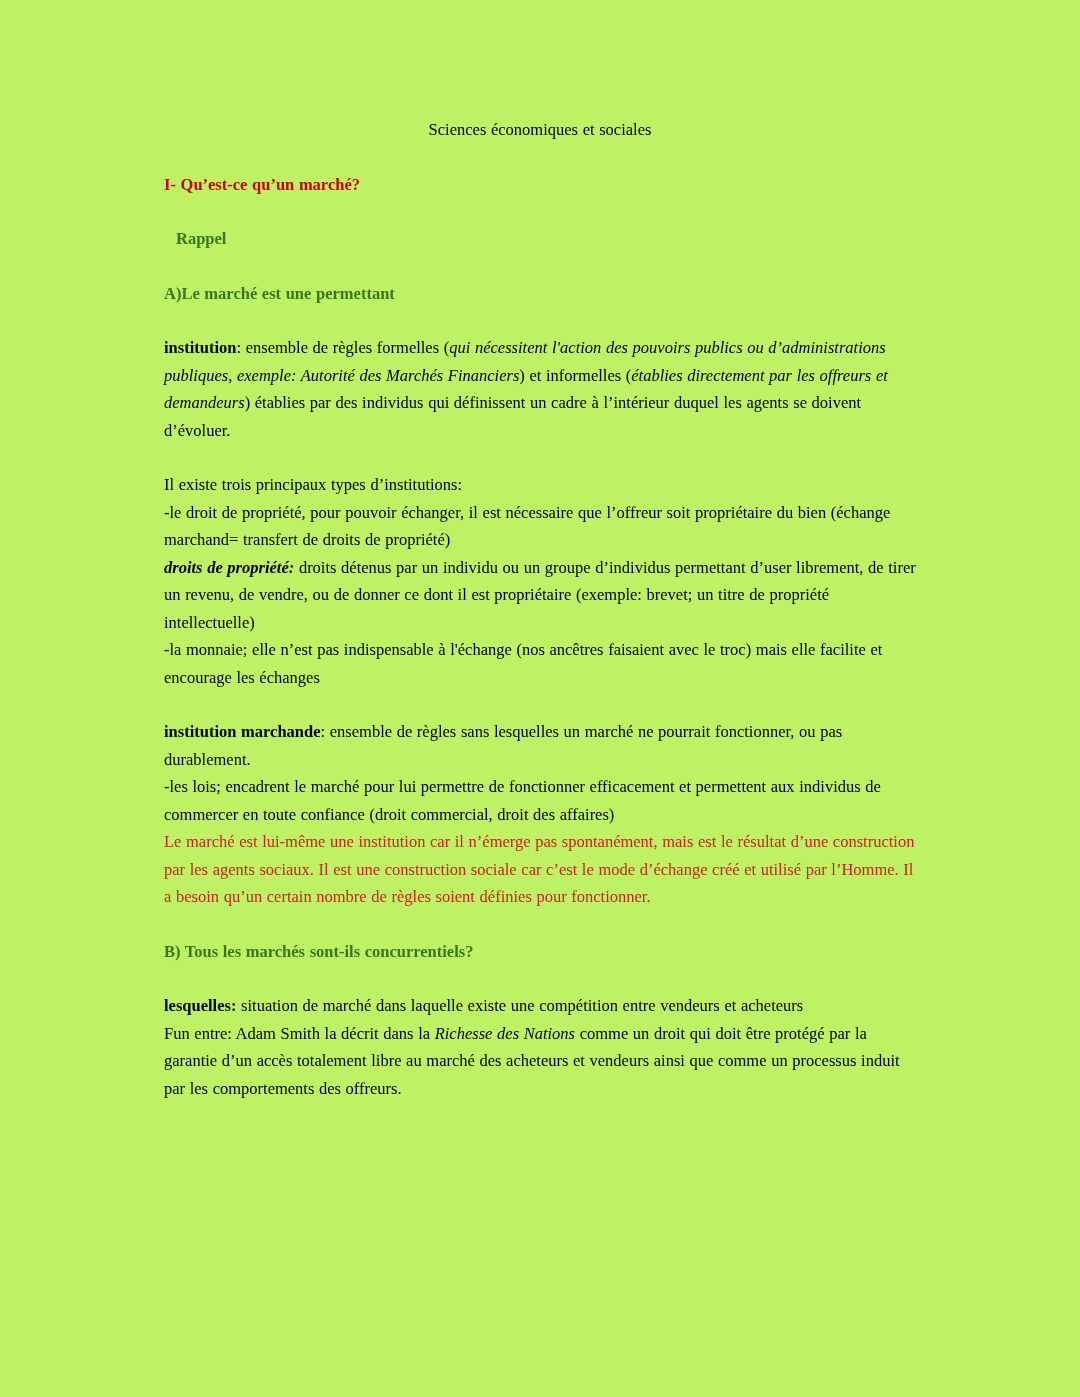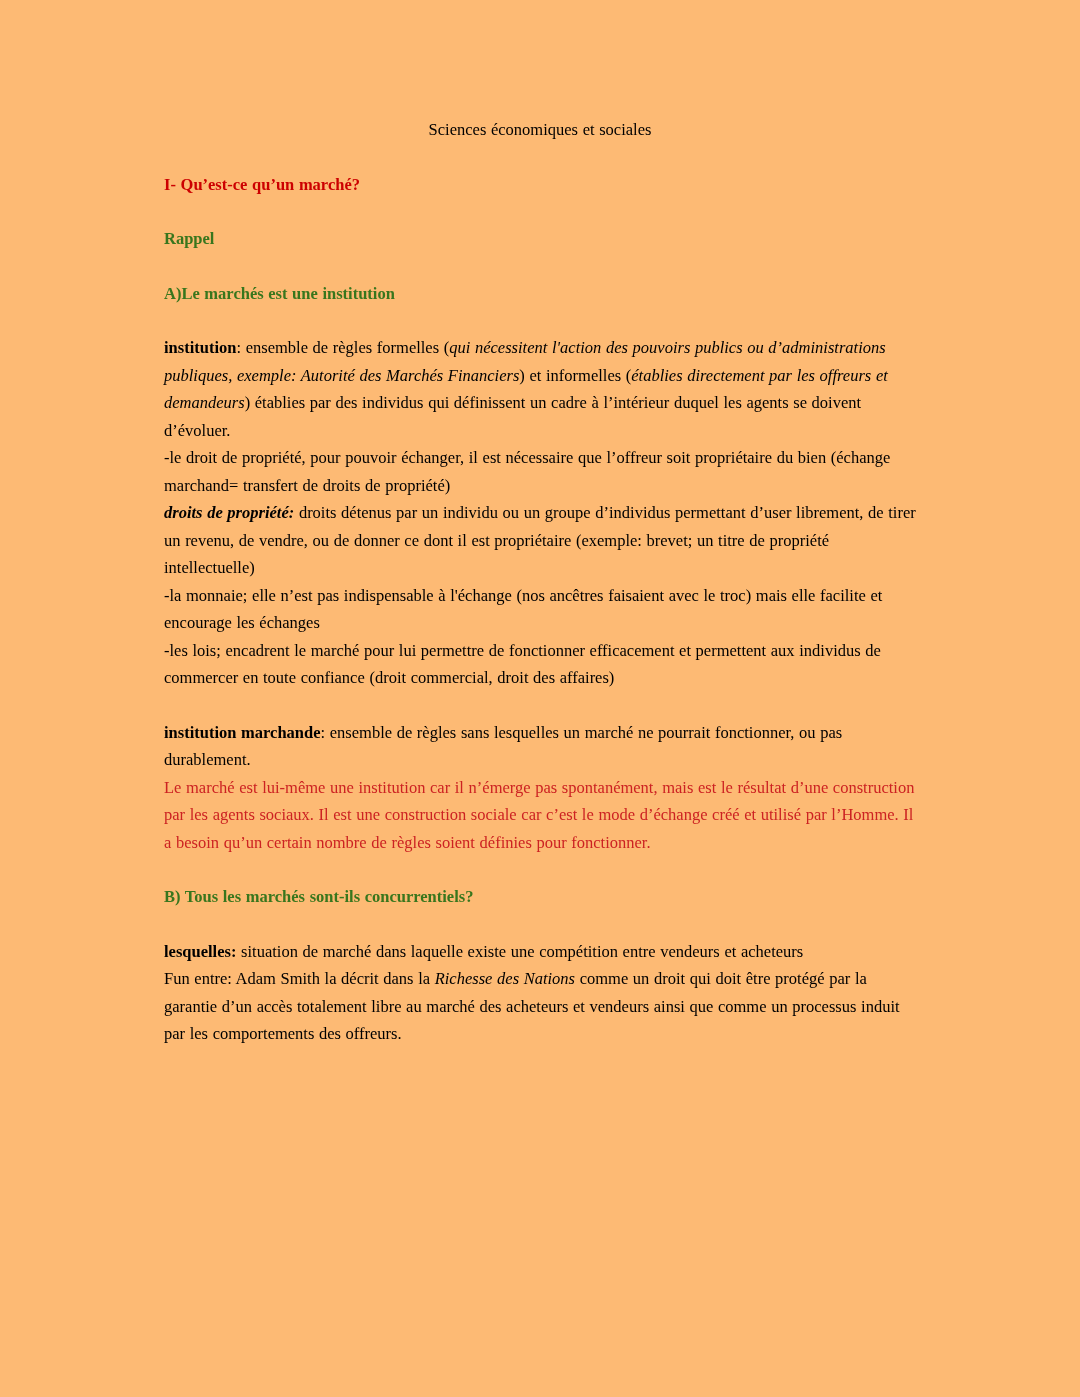--- a/index.html
+++ b/index.html
@@ -9,21 +9,21 @@
   }
   body {
     width: 1080px;
     height: 1397px;
     overflow: hidden;
   }
   .page {
     box-sizing: border-box;
     width: 1080px;
     height: 1397px;
-    background: #fdba74;
+    background: #bef264;
     padding: 116px 164px 0 164px;
     font-family: "Liberation Serif", "DejaVu Serif", serif;
     font-size: 16.5px;
     line-height: 27.5px;
     color: #000000;
   }
   .para {
     margin: 0;
     text-align: left;
     word-spacing: 0.5px;
@@ -37,26 +37,27 @@
   .run-b { font-weight: bold; text-align: center; }
   .run-i { font-style: italic; }
 </style>
 </head>
 <body>
 
 <div class="page">
   <div id="doc">
     <div class="para center">Sciences économiques et sociales</div>
   <div class="para gap"><span class="run-b" style="color: rgb(204, 0, 0);">I- Qu’est-ce qu’un marché?</span></div>
-      <div class="para gap"><span class="run-b" style="color: rgb(56, 118, 29);">Rappel</span></div>
-      <div class="para gap"><span class="run-b" style="color: rgb(56, 118, 29);">A)Le marchés est une institution</span></div>
+      <div class="para gap"><span class="run-b" style="color: rgb(56, 118, 29); margin-left: 12px;">Rappel</span></div>
+      <div class="para gap"><span class="run-b" style="color: rgb(56, 118, 29);">A)Le marché est une permettant</span></div>
       <div class="para gap"><span class="run-b">institution</span><span>: ensemble de règles formelles (</span><span class="run-i">qui nécessitent l'action des pouvoirs publics ou d’administrations publiques, exemple: Autorité des Marchés Financiers</span><span>) et informelles (</span><span class="run-i">établies directement par les offreurs et demandeurs</span><span>) établies par des individus qui définissent un cadre à l’intérieur duquel les agents se doivent d’évoluer.</span></div>
+      <div class="para gap"><span>Il existe trois principaux types d’institutions:</span></div>
       <div class="para"><span>-le droit de propriété, pour pouvoir échanger, il est nécessaire que l’offreur soit propriétaire du bien (échange marchand= transfert de droits de propriété)</span></div>
       <div class="para"><span class="run-b run-i">droits de propriété:</span><span> droits détenus par un individu ou un groupe d’individus permettant d’user librement, de tirer un revenu, de vendre, ou de donner ce dont il est propriétaire (exemple: brevet; un titre de propriété intellectuelle)</span></div>
       <div class="para"><span>-la monnaie; elle n’est pas indispensable à l'échange (nos ancêtres faisaient avec le troc) mais elle facilite et encourage les échanges</span></div>
+      <div class="para gap"><span class="run-b">institution marchande</span><span>: ensemble de règles sans lesquelles un marché ne pourrait fonctionner, ou pas durablement.</span></div>
       <div class="para"><span>-les lois; encadrent le marché pour lui permettre de fonctionner efficacement et permettent aux individus de commercer en toute confiance (droit commercial, droit des affaires)</span></div>
-      <div class="para gap"><span class="run-b">institution marchande</span><span>: ensemble de règles sans lesquelles un marché ne pourrait fonctionner, ou pas durablement.</span></div>
       <div class="para"><span style="color: rgb(204, 34, 34);">Le marché est lui-même une institution  car il n’émerge pas spontanément, mais est le résultat d’une construction par les agents sociaux. Il est une construction sociale car c’est le mode d’échange créé et utilisé par l’Homme. Il a besoin qu’un certain nombre de règles soient définies pour fonctionner.</span></div>
       <div class="para gap"><span class="run-b" style="color: rgb(56, 118, 29);">B) Tous les marchés sont-ils concurrentiels?</span></div>
       <div class="para gap"><span class="run-b">lesquelles:</span><span> situation de marché dans laquelle existe une compétition entre vendeurs et acheteurs</span></div>
       <div class="para"><span>Fun entre: Adam Smith la décrit dans la </span><span class="run-i">Richesse des Nations</span><span> comme un droit qui doit être protégé par la garantie d’un accès totalement libre au marché des acheteurs et vendeurs ainsi que comme un processus induit par les comportements des offreurs.</span></div>
     </div>
 </div>
 
 </body></html>

